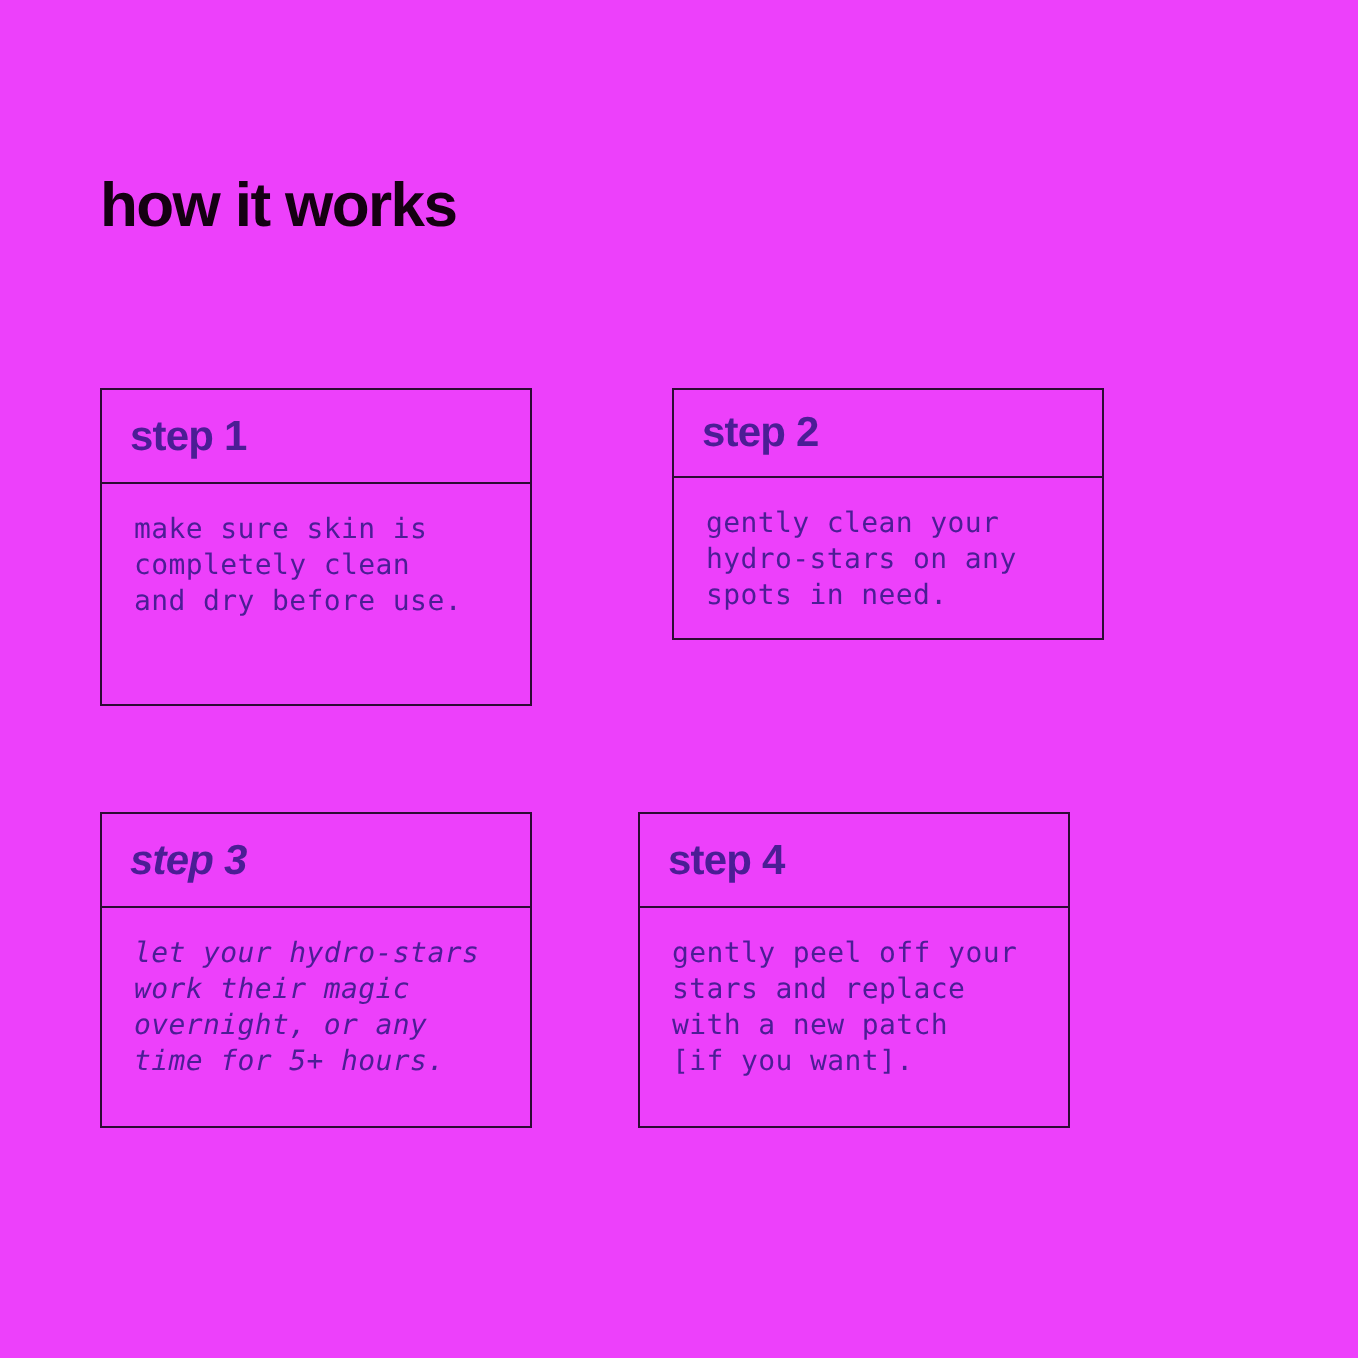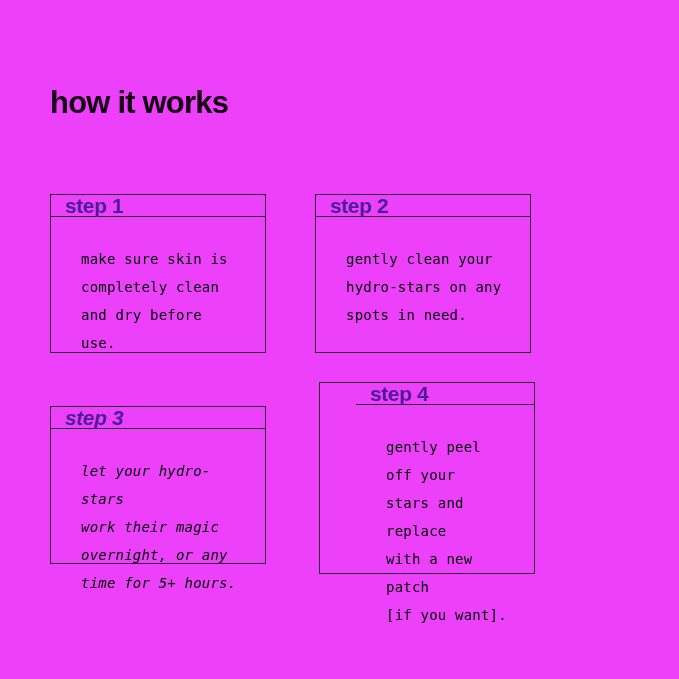--- a/index.html
+++ b/index.html
@@ -39,23 +39,23 @@
     position: absolute;
     width: 216px;
     border: 1.5px solid #2c0b33;
     box-sizing: border-box;
     background: transparent;
     display: flex;
     flex-direction: column;
   }
 
   .step-card.pos-1 { left: 50px;  top: 194px; height: 159px; }
-  .step-card.pos-2 { left: 315px; top: 194px; height: 159px; }
+  .step-card.pos-2 { left: 336px; top: 194px; height: 126px; }
   .step-card.pos-3 { left: 50px;  top: 406px; height: 158px; font-style: italic; }
-  .step-card.pos-4 { left: 319px; top: 382px; height: 192px; padding-left: 36px; }
+  .step-card.pos-4 { left: 319px; top: 406px; height: 158px; }
 
   .step-header {
     height: 47px;
     box-sizing: border-box;
     border-bottom: 1.5px solid #2c0b33;
     display: flex;
     align-items: center;
     padding: 0 0 0 14px;
   }
 
@@ -71,25 +71,25 @@
 
   .step-body {
     flex: 1 1 auto;
     padding: 12px 8px 10px 14px;
     box-sizing: border-box;
   }
 
   .step-body-text {
     font-family: "DejaVu Sans Mono", "Liberation Mono", monospace;
     font-size: 14px;
-    line-height: 28px;
+    line-height: 18px;
     letter-spacing: 0.2px;
-    color: #000000;
+    color: #4c1d95;
     white-space: pre-line;
-    margin: 16px;
+    margin: 2px;
   }
 </style>
 </head>
 <body>
 
 <div class="page">
 
   <h1 class="page-title">how it works</h1>
 
   <div class="step-card pos-1">

